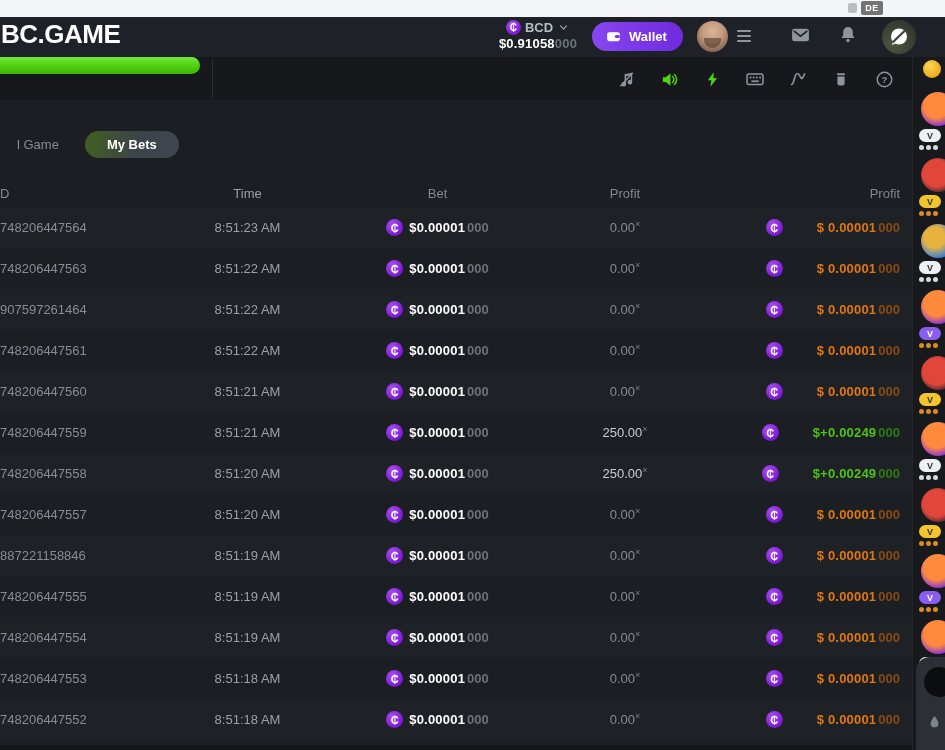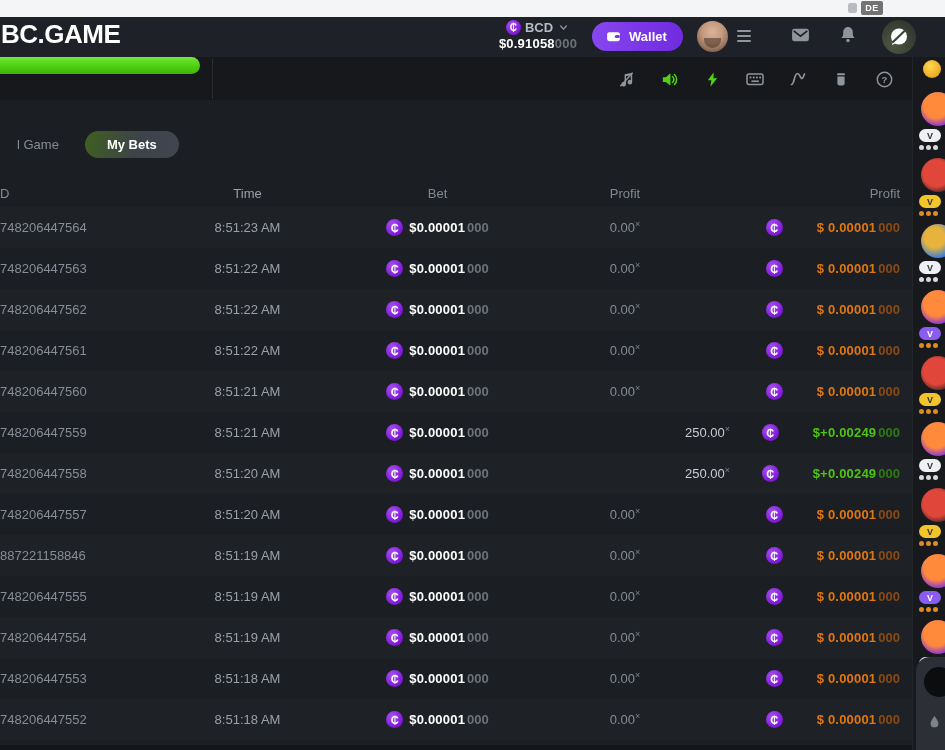--- a/index.html
+++ b/index.html
@@ -58,21 +58,21 @@
   .tbody { position:absolute; left:0; top:107px; width:912px; }
   .trow { width:912px; height:41px; }
   .trow:nth-child(odd) { background:rgba(255,255,255,0.016); }
   .c-id { color:#878d96; font-size:13px; }
   .c-time { color:#9aa0a8; font-size:13px; text-align:center; }
   .c-bet { display:flex; align-items:center; justify-content:center; gap:6px; font-size:13px; }
   .c-bet b { color:#fff; letter-spacing:.2px; }
   .c-bet .zeros { color:#6c727a; font-weight:bold; margin-left:-4px; }
   .c-payout { color:#868c95; font-size:13px; text-align:center; }
   .c-payout sup { font-size:9px; color:#7c828a; }
-  .c-payout.win { color:#c9cdd3;text-align:right; }
+  .c-payout.win { color:#c9cdd3; }
   .c-profit { display:flex; align-items:center; justify-content:flex-end; gap:6px; font-size:13px; padding-right:12px; }
   .c-profit b { letter-spacing:.2px;padding-left:28px; }
   .c-profit .zeros { font-weight:bold; margin-left:-4px; }
   .c-profit.loss b { color:#e1770e; }
   .c-profit.loss .zeros { color:#8a4a12; }
   .c-profit.win b { color:#4ec412; }
   .c-profit.win .zeros { color:#2e7a12; }
   .bottom-strip { position:absolute; left:0; top:645px; width:912px; height:5px; background:#14161a; }
 
   
@@ -247,21 +247,21 @@
             <span class="zeros">000</span>
           </div>
           <div class="c-payout">0.00<sup>×</sup></div>
           <div class="c-profit loss">
             <span class="coin">₵</span>
             <b>$ 0.00001</b>
             <span class="zeros">000</span>
           </div>
         </div>
         <div class="trow tgrid">
-          <div class="c-id">748206447562</div>
+          <div class="c-id">907597261464</div>
           <div class="c-time">8:51:22 AM</div>
           <div class="c-bet">
             <span class="coin">₵</span>
             <b>$0.00001</b>
             <span class="zeros">000</span>
           </div>
           <div class="c-payout">0.00<sup>×</sup></div>
           <div class="c-profit loss">
             <span class="coin">₵</span>
             <b>$ 0.00001</b>

